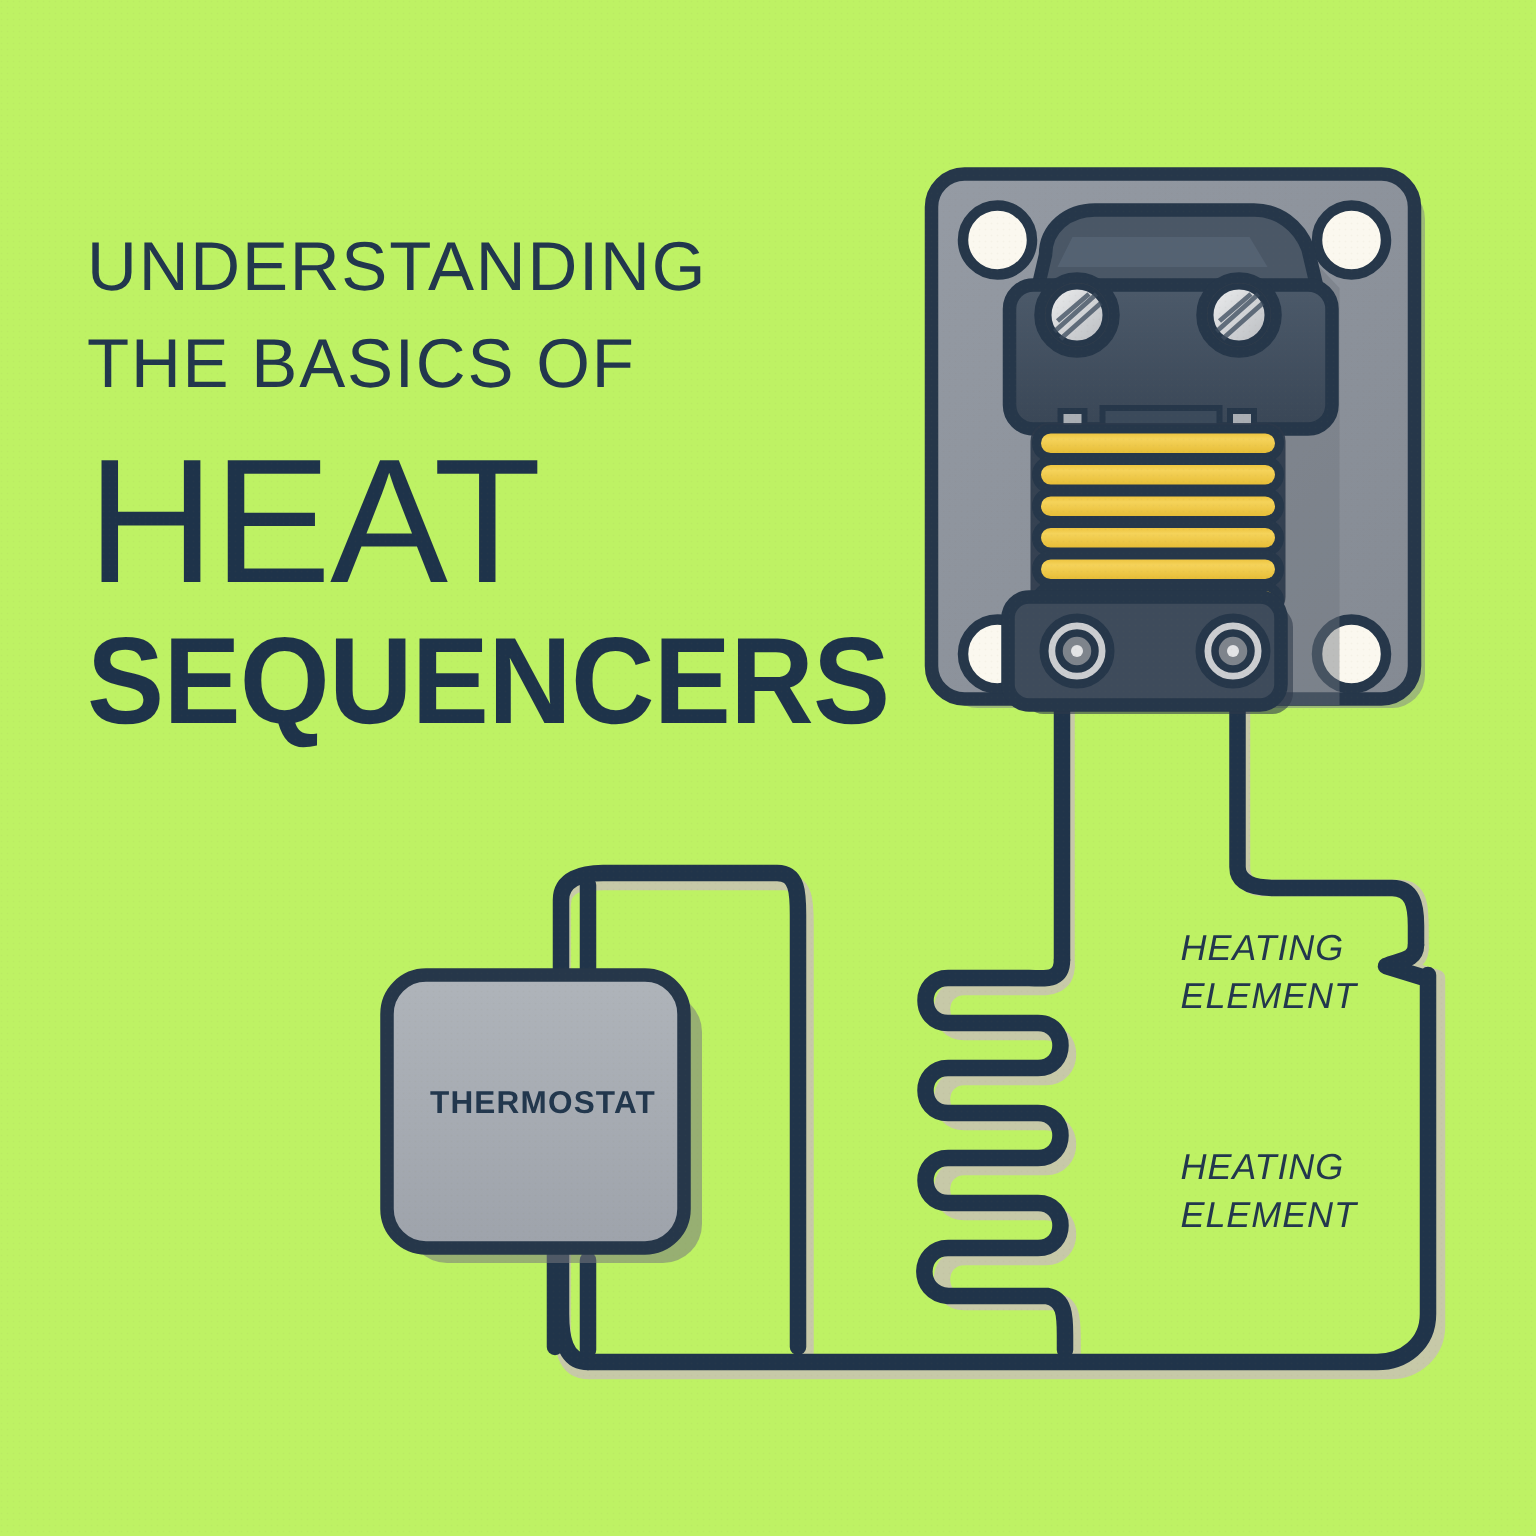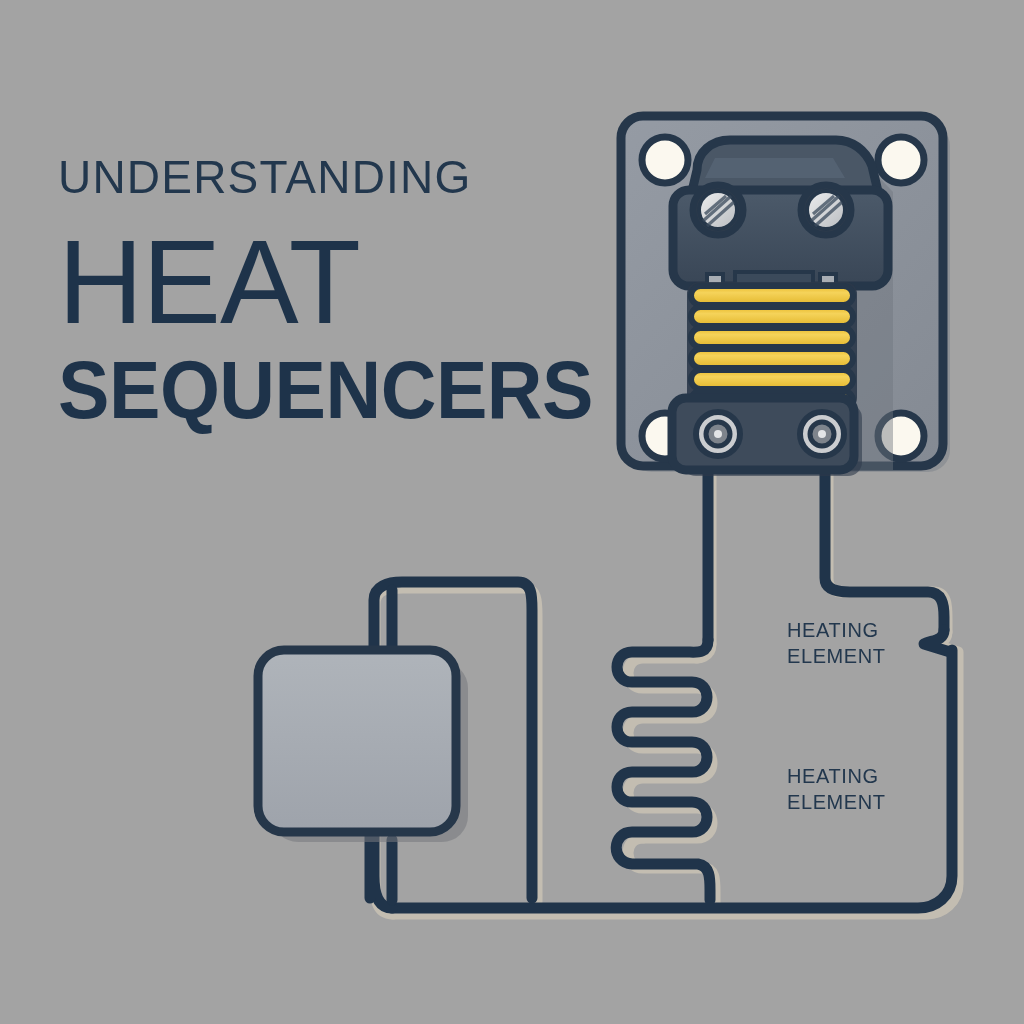--- a/index.html
+++ b/index.html
@@ -5,21 +5,21 @@
   html, body {
     margin: 0;
     padding: 0;
     background: #ffffff;
   }
   #poster {
     position: relative;
     width: 1024px;
     height: 1024px;
     overflow: hidden;
-    background: #a3a3a3;
+    background: #bef264;
     font-family: "Liberation Sans", sans-serif;
   }
   #poster-svg {
     position: absolute;
     inset: 0;
     width: 1024px;
     height: 1024px;
     display: block;
   }
   
@@ -59,26 +59,27 @@
     margin-top: 4px;
     transform: scaleX(0.94);
     transform-origin: left center;
     white-space: nowrap;
   }
   
   .diagram-label {
     position: absolute;
     font-family: "Liberation Sans", sans-serif;
     font-weight: 400;
-    font-size: 20px;
+    font-size: 24px;
     letter-spacing: 0.6px;
     color: #22374D;
     line-height: 1.32;
     white-space: pre-line;
     user-select: none;
+    font-style: italic;
   }
   #label-heating-1 { left: 787px; top: 617px; }
   #label-heating-2 { left: 787px; top: 763px; }
   .thermostat-label {
     position: absolute;
     left: 262px;
     top: 724px;
     width: 200px;
     text-align: center;
     font-family: "Liberation Sans", sans-serif;
@@ -267,24 +268,26 @@
       <g>
         <circle cx="822" cy="434" r="22" fill="#CBCDD0" stroke="#26374A" stroke-width="6"></circle>
         <circle cx="822" cy="434" r="12" fill="#7E848C" stroke="#26374A" stroke-width="5"></circle>
         <circle cx="822" cy="434" r="4" fill="#E3E4E6"></circle>
       </g>
     </g>
   </svg>
 
   <div class="title-block">
     <div class="title-line-1">UNDERSTANDING</div>
+    <div class="title-line-2">THE BASICS OF</div>
     <div class="title-heat">HEAT</div>
     <div class="title-sequencers">SEQUENCERS</div>
   </div>
 
+  <div class="thermostat-label">THERMOSTAT</div>
 
   <div class="diagram-label" id="label-heating-1">HEATING
 ELEMENT</div>
   <div class="diagram-label" id="label-heating-2">HEATING
 ELEMENT</div>
 
   <div class="noise-overlay"></div>
 </div>
 
 </body></html>

